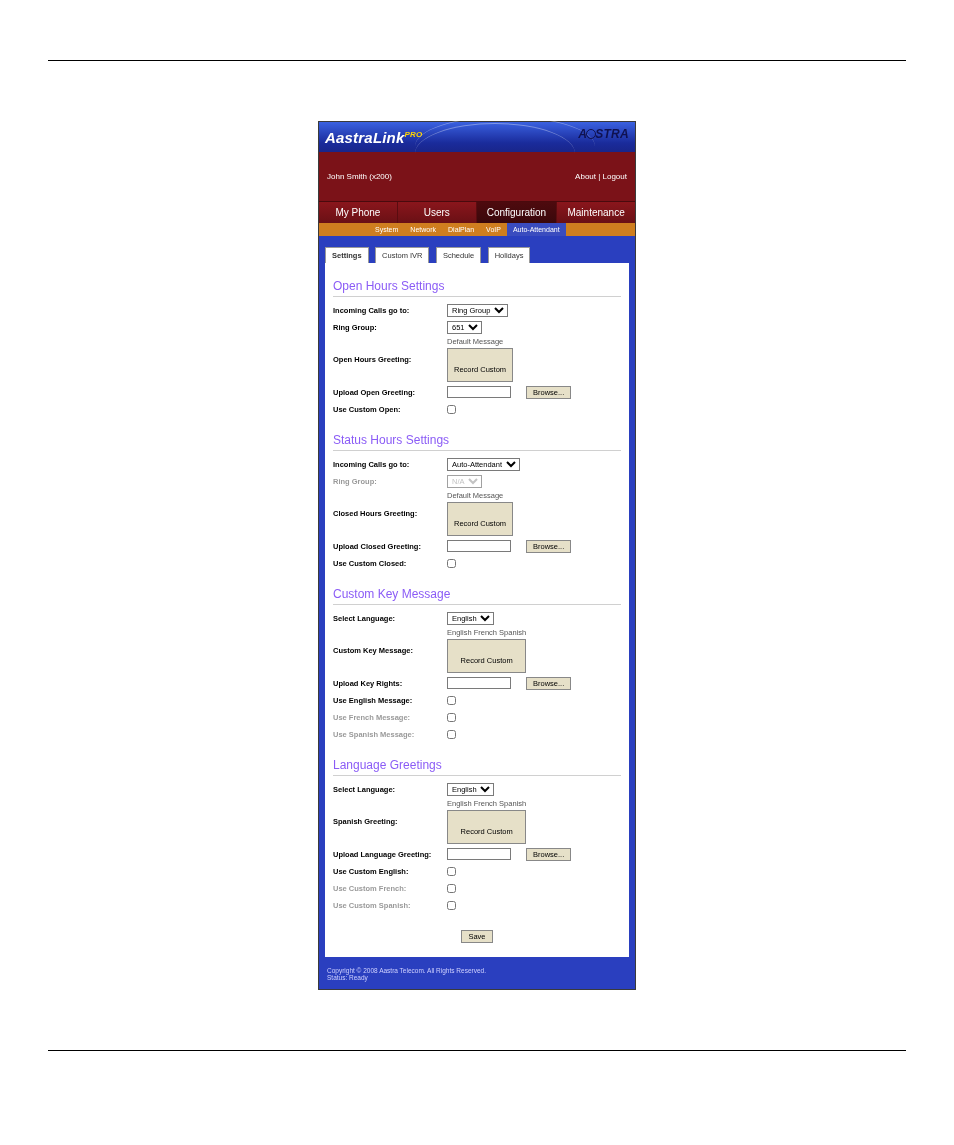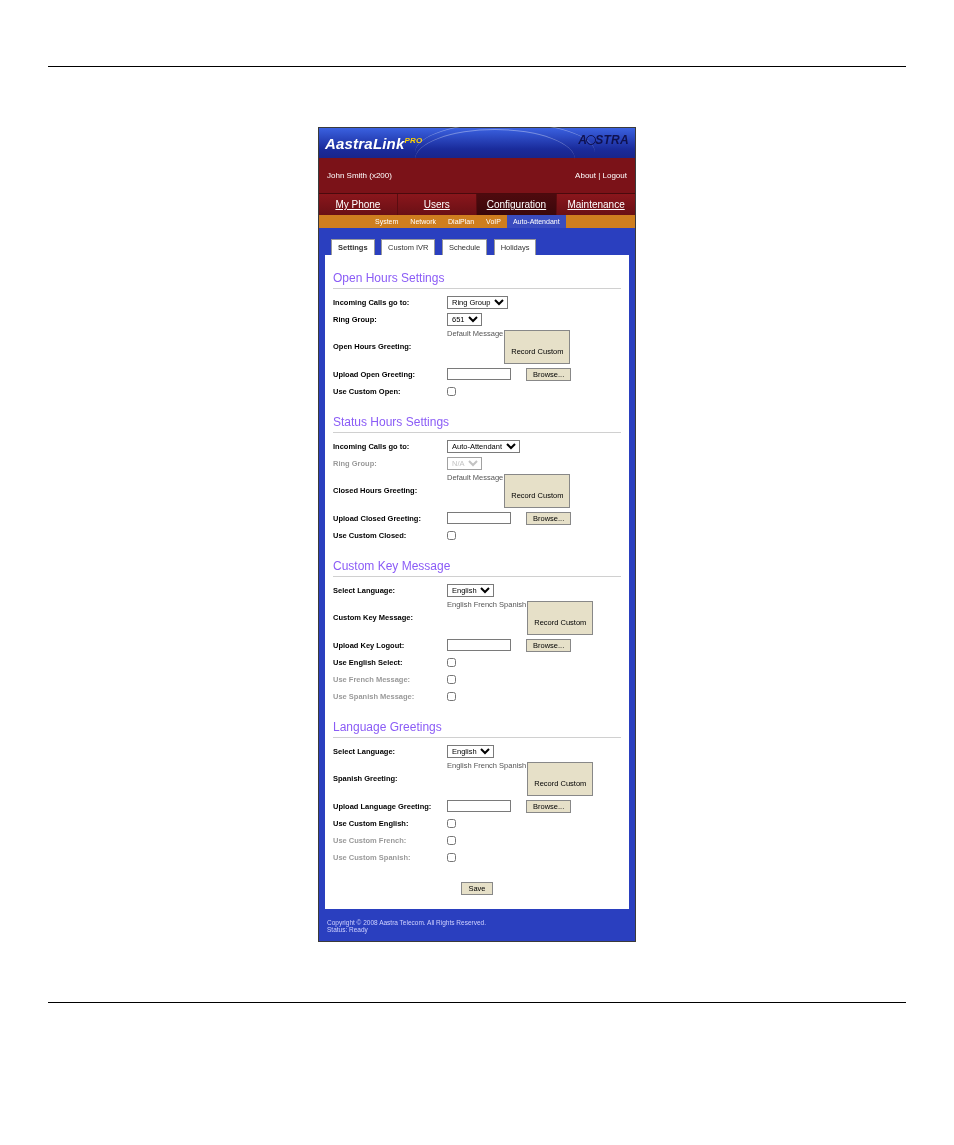--- a/index.html
+++ b/index.html
@@ -1,64 +1,64 @@
 <!DOCTYPE html>
 <html><head>
 <meta charset="utf-8">
 <style>
   * { box-sizing: border-box; margin: 0; padding: 0; }
   body { background: #fff; font-family: Arial, Helvetica, sans-serif; }
-  .page { width: 954px; margin: 6px auto; padding: 60px 0 80px; }
+  .page { width: 954px; margin: 0 auto; padding: 60px 0 80px; }
   .hr-top, .hr-bot { border: none; border-top: 1.5px solid #000; margin: 0 48px; }
   .app { width: 318px; margin: 60px auto; background: #2a3fbf; border: 1px solid #3a3a3a; }
 
   
   .banner { height: 30px; background: linear-gradient(#3a61e0 0%, #1a2b9b 70%, #19258a 100%); position: relative; display: flex; align-items: center; padding: 0 6px; }
   .banner-title { font-family: Arial, sans-serif; font-style: italic; font-weight: bold; font-size: 15px; color: #fff; letter-spacing: 0.2px; }
   .banner-title .sup { font-size: 8px; color: #ffd400; vertical-align: super; font-style: italic; }
   .banner-right { position: absolute; right: 6px; top: 5px; font-size: 12px; font-weight: bold; color: #0f1150; font-style: italic; letter-spacing: 0.3px; }
   .banner-right .circle { display:inline-block; width:10px;height:10px;border:1.4px solid #0f1150;border-radius:50%;position:relative;top:1px;margin:0 -1px; }
   .banner-swoosh { position:absolute; left:40%; top:6px; width:120px; height:26px; }
   .banner-swoosh::before, .banner-swoosh::after {
     content:""; position:absolute; border-top:1px solid rgba(255,255,255,0.35); border-radius:50%/50%; width:160px; height:60px; left:-30px; top:-5px;
   }
   .banner-swoosh::after { top:-12px; width:180px; }
 
   
-  .userrow { background: #7b1218; color: #fff; font-size: 8px; padding: 13px 8px; display:flex; justify-content: space-between; }
+  .userrow { background: #7b1218; color: #fff; font-size: 8px; padding: 20px 8px; display:flex; justify-content: space-between; }
 
   
   .mainnav { display:flex; background: #7b1218; border-top:1px solid #4a0a0d; }
-  .mainnav .tab { flex:1; text-align:center; padding:5px 10px; font-size:10px; color:#fff; border-right:1px solid #5a0c10; background: linear-gradient(#8a161c,#6a1015); cursor:pointer;text-decoration:underline; }
+  .mainnav .tab { flex:1; text-align:center; padding:5px 10px; font-size:10px; color:#fff; border-right:1px solid #5a0c10; background: linear-gradient(#8a161c,#6a1015); cursor:pointer; }
   .mainnav .tab:last-child { border-right:none; }
   .mainnav .tab.active { background: linear-gradient(#4e0a0e,#3a080b); text-align: center; }
 
   
   .subnav { display:flex; background:#cf7e1f; padding:0; }
   .subnav .sub { font-size:7px; color:#fff; padding:3px 6px; cursor:pointer; }
   .subnav .sub.active { background:#3a4cbf; }
 
   
-  .tabstrip { background:#2a3fbf; padding:8px 12px 0; }
+  .tabstrip { background:#2a3fbf; padding:8px 6px 0; }
   .tabstrip .pilltab { display:inline-block; background:#fff; color:#333; font-size:7.5px; padding:3px 6px; border:1px solid #999; border-bottom:none; margin-right:2px; cursor:pointer; }
   .tabstrip .pilltab.active { font-weight:bold; }
 
   
   .panel { background:#fff; margin:0 6px 6px; padding:12px 8px 8px; min-height:520px; }
   .panel h3 { font-size:12px; color:#8b5cf6; font-weight:normal; padding:4px 0 3px; border-bottom:1px solid #d0d0d0; margin-bottom:6px; }
   .row { display:flex; align-items:center; margin-bottom:3px; min-height:14px; }
   .row .lab { width:114px; font-size:7.5px; font-weight:bold; color:#000; }
   .row .lab.muted { color:#9a9a9a; }
   .row .val { font-size:7.5px; color:#555; }
   .row select { font-size:7.5px; height:13px; border:1px solid #7a7a7a; background:#fff; }
   .row input[type=text]{ font-size:7.5px; height:12px; width:64px; border:1px solid #7a7a7a; }
   .row input[type=checkbox]{ width:9px; height:9px; margin:0; }
   .btn { font-size:7.5px; height:13px; padding:0 6px; background:#e6e0c8; border:1px solid #888; cursor:pointer; }
   .btn-rec { font-size:7.5px; height:13px; padding:16px 6px; background:#e6e0c8; border:1px solid #888; cursor:pointer; display:inline-block; margin-top:1px; }
-  .multival { display:flex; flex-direction:row; gap:1px; }
+  .multival { display:flex; flex-direction:column; gap:1px; }
   .upload { display:flex; gap:15px; align-items:center; }
   .section-space { height:10px; }
   .save-wrap { text-align:center; padding:10px 0 6px; }
   .footer { font-size:6.5px; color:#cfd1ff; padding:4px 8px 8px; }
 </style>
 </head>
 <body>
 
 <div class="page">
   <hr class="hr-top">
@@ -169,28 +169,28 @@
         <select><option>English</option></select>
       </div>
       <div class="row">
         <span class="lab">Custom Key Message:</span>
         <div class="multival">
           <span class="val">English French Spanish</span>
           <button class="btn-rec">Record Custom</button>
         </div>
       </div>
       <div class="row">
-        <span class="lab">Upload Key Logout:</span>
-        <div class="upload">
-          <input type="text" style="">
-          <button class="btn">Browse...</button>
-        </div>
-      </div>
-      <div class="row">
-        <span class="lab">Use English Select:</span>
+        <span class="lab">Upload Key Rights:</span>
+        <div class="upload">
+          <input type="text" style="">
+          <button class="btn">Browse...</button>
+        </div>
+      </div>
+      <div class="row">
+        <span class="lab">Use English Message:</span>
         <input type="checkbox" style="">
       </div>
       <div class="row">
         <span class="lab muted">Use French Message:</span>
         <input type="checkbox" style="">
       </div>
       <div class="row">
         <span class="lab muted">Use Spanish Message:</span>
         <input type="checkbox" style="">
       </div>

